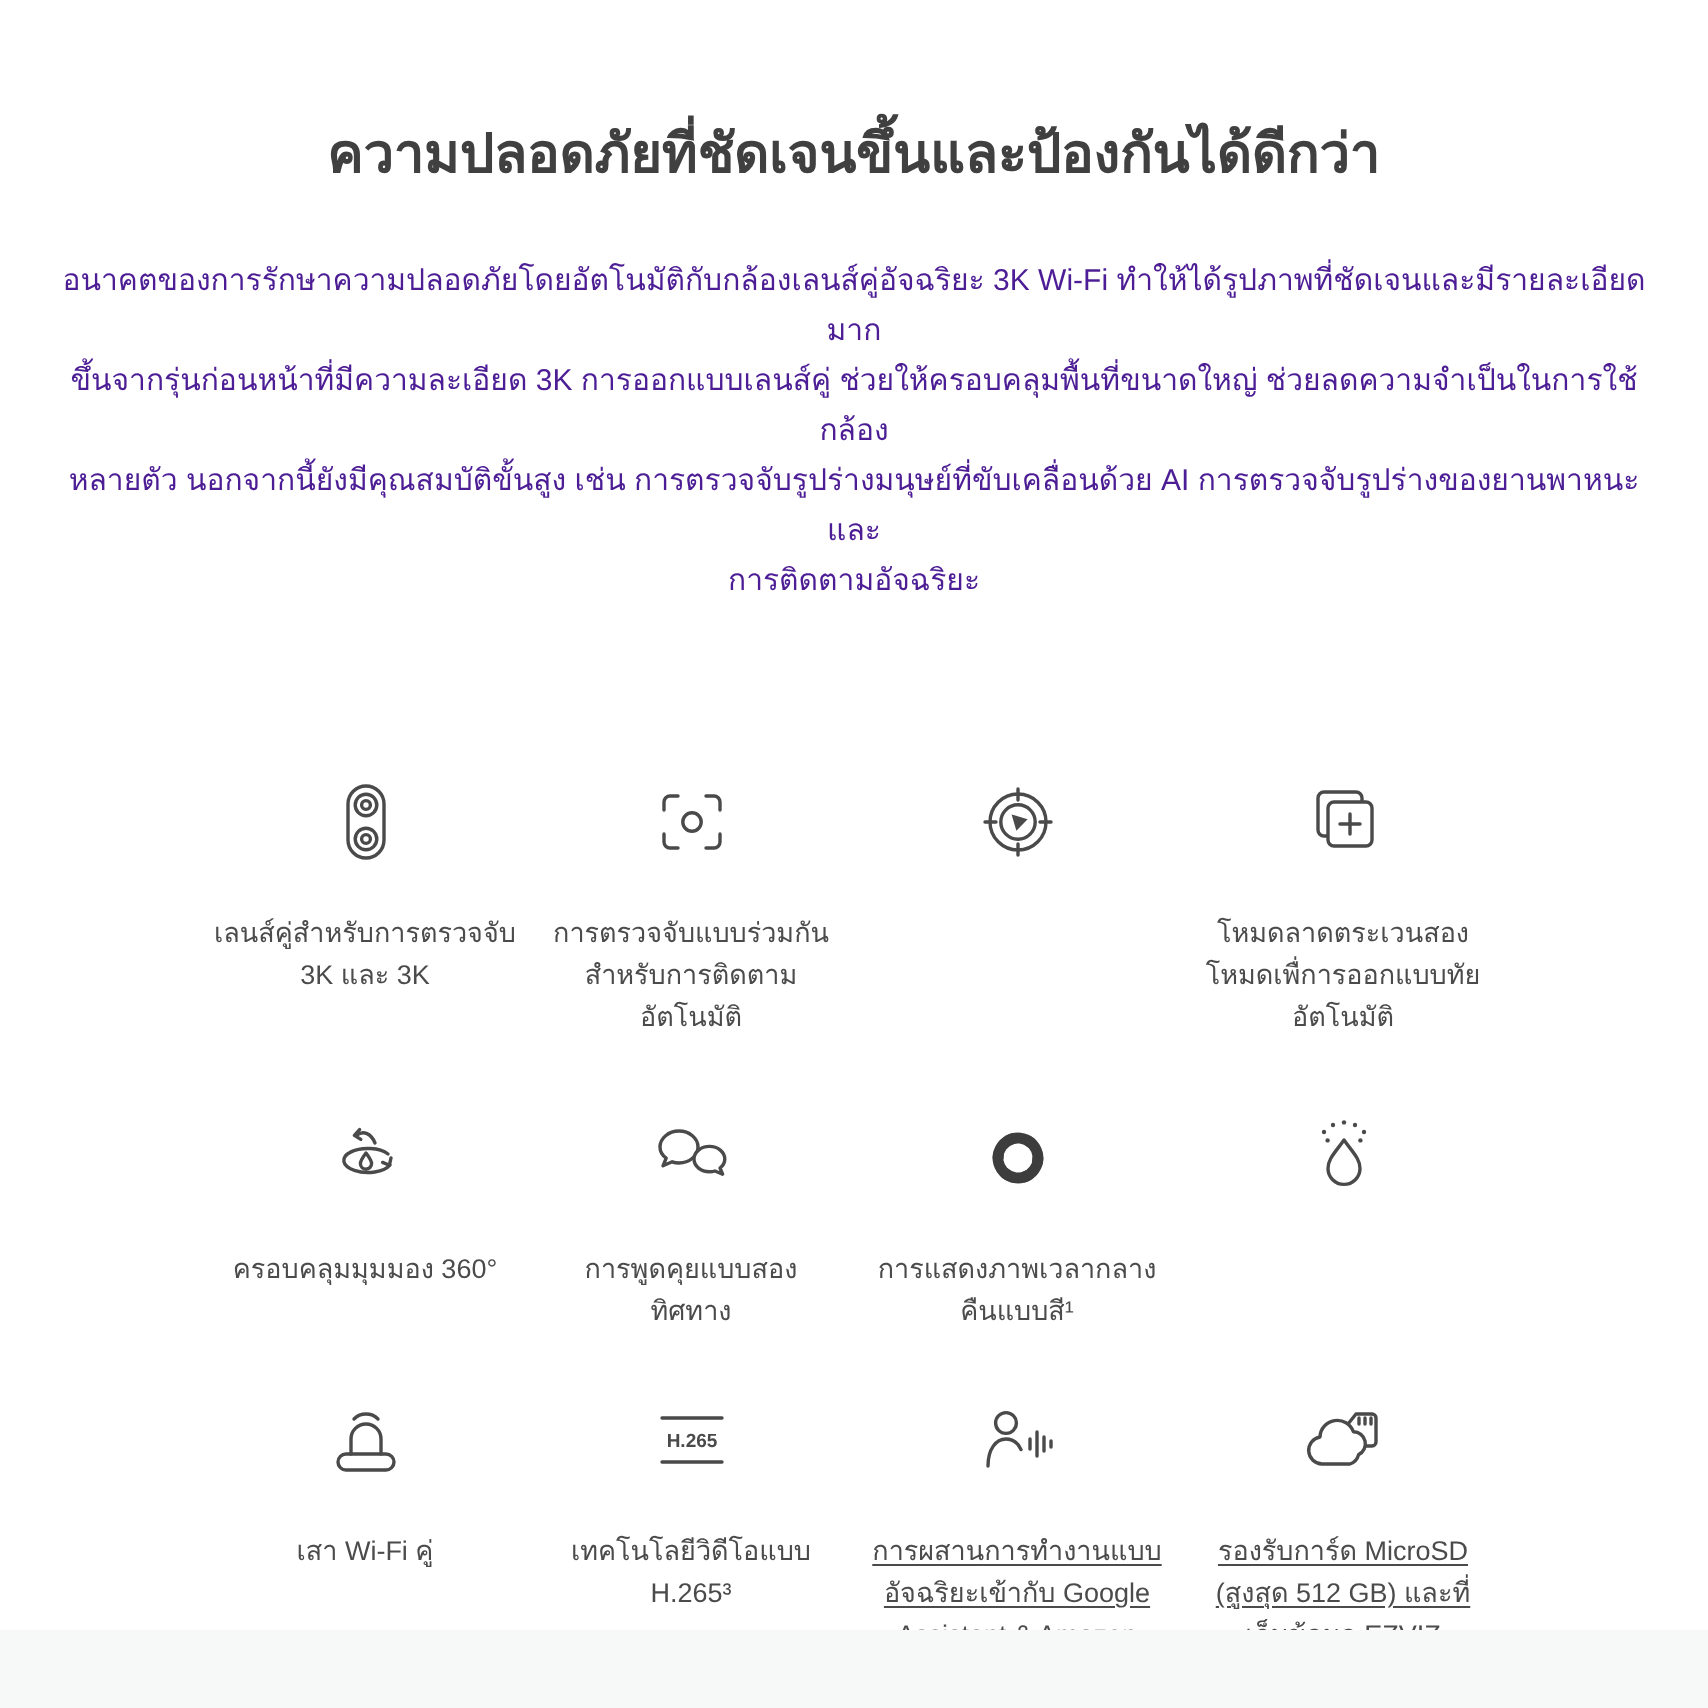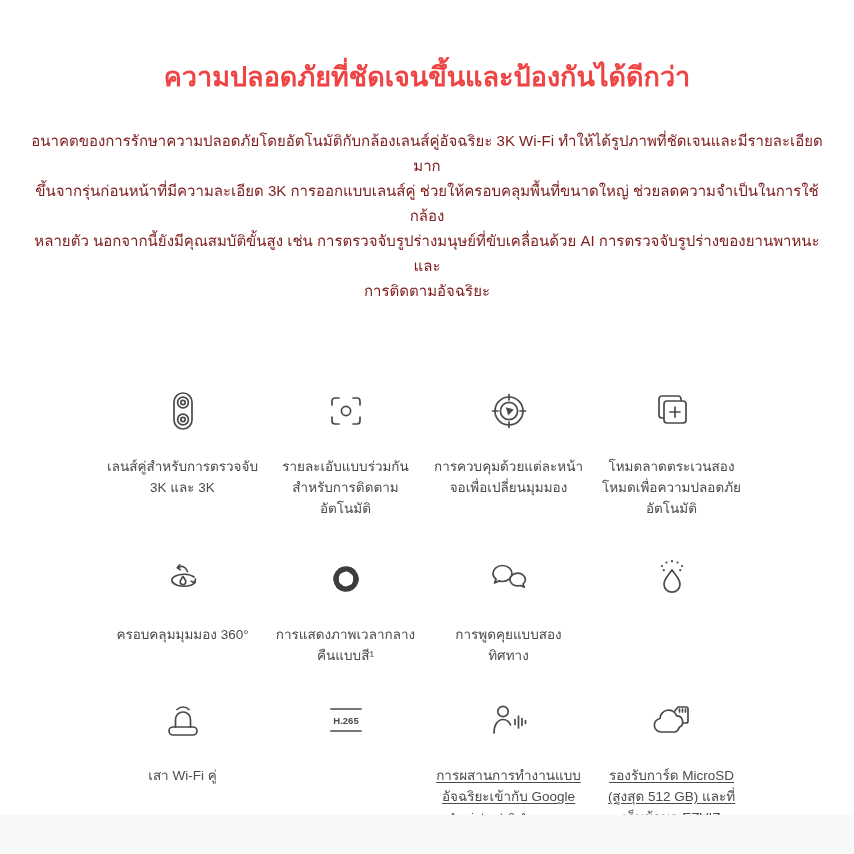--- a/index.html
+++ b/index.html
@@ -13,30 +13,30 @@
   }
   .page { width: 854px; height: 854px; position: relative; }
 
   .title {
     margin: 0;
     padding-top: 56px;
     text-align: center;
     font-size: 27px;
     font-weight: 700;
     line-height: 42px;
-    color: #ef4444;
+    color: #404040;
   }
 
   .intro {
     margin: 30px auto 0;
     width: 800px;
     text-align: center;
     font-size: 15px;
     line-height: 25px;
-    color: #7f1d1d;
+    color: #4c1d95;
     white-space: pre-line;
   }
 
   .feature-row {
     display: flex;
     justify-content: center;
   }
   .row1 { margin-top: 82px; }
   .row2 { margin-top: 34px; }
   .row3 { margin-top: 28px; }
@@ -128,97 +128,95 @@
     <div class="cell">
       <div class="ficon">
         <svg width="44" height="44" viewBox="0 0 44 44">
           <path class="stroke" d="M15 9 h-4 a3 3 0 0 0 -3 3 v4"></path>
           <path class="stroke" d="M29 9 h4 a3 3 0 0 1 3 3 v4"></path>
           <path class="stroke" d="M8 28 v4 a3 3 0 0 0 3 3 h4"></path>
           <path class="stroke" d="M36 28 v4 a3 3 0 0 1 -3 3 h-4"></path>
           <circle class="stroke" cx="22" cy="22" r="4.6"></circle>
         </svg>
       </div>
-      <div class="flabel">รายละเอับแบบร่วมกัน
+      <div class="flabel">การตรวจจับแบบร่วมกัน
 สำหรับการติดตาม
 อัตโนมัติ</div>
     </div>
 
     <div class="cell">
       <div class="ficon">
         <svg width="44" height="44" viewBox="0 0 44 44">
           <circle class="stroke" cx="22" cy="22" r="14"></circle>
           <circle class="stroke" cx="22" cy="22" r="8.6"></circle>
           <line class="stroke" x1="22" y1="5.5" x2="22" y2="11"></line>
           <line class="stroke" x1="22" y1="33" x2="22" y2="38.5"></line>
           <line class="stroke" x1="5.5" y1="22" x2="11" y2="22"></line>
           <line class="stroke" x1="33" y1="22" x2="38.5" y2="22"></line>
           <path class="fillicon" d="M18.8 18.2 L26.8 20.6 L21.2 26.4 Z"></path>
         </svg>
       </div>
-      <div class="flabel">การควบคุมด้วยแต่ละหน้า
-จอเพื่อเปลี่ยนมุมมอง</div>
     </div>
 
     <div class="cell">
       <div class="ficon">
         <svg width="44" height="44" viewBox="0 0 44 44">
           <rect class="stroke" x="9" y="7" width="22" height="22" rx="3"></rect>
           <rect class="stroke whitefill" x="14" y="12" width="22" height="22" rx="3"></rect>
           <line class="stroke" x1="25" y1="18" x2="25" y2="28"></line>
           <line class="stroke" x1="20" y1="23" x2="30" y2="23"></line>
         </svg>
       </div>
       <div class="flabel">โหมดลาดตระเวนสอง
-โหมดเพื่อความปลอดภัย
+โหมดเพื่การออกแบบทัย
 อัตโนมัติ</div>
     </div>
 
 
   </div>
 
   <div class="feature-row row2">
 
     <div class="cell">
       <div class="ficon">
         <svg width="44" height="44" viewBox="0 0 44 44">
           <path class="stroke" d="M33 20 a12 6 0 1 0 1 5.5"></path>
           <path class="stroke" d="M34.5 22 l-0.8 3.6 l-3.4-1.4"></path>
           <path class="stroke" d="M17.5 10.5 a7 11 0 0 1 9 4"></path>
           <path class="stroke" d="M18.8 7.8 l-2.6 2.9 l3.2 2"></path>
           <path class="stroke" d="M22 19.5 c1.8 2.4 2.8 3.8 2.8 5.3 a2.8 2.8 0 1 1 -5.6 0 c0-1.5 1-2.9 2.8-5.3 z"></path>
         </svg>
       </div>
       <div class="flabel">ครอบคลุมมุมมอง 360°</div>
+    </div>
+
+    <div class="cell">
+      <div class="ficon">
+        <svg width="46" height="44" viewBox="0 0 46 44">
+          <path class="stroke" d="M26 16.5 c0 4.4-4.3 8-9.5 8 c-1.2 0-2.4-.2-3.4-.6 l-4.6 2 l1.6-3.8 c-1.9-1.4-3.1-3.4-3.1-5.6 c0-4.4 4.3-8 9.5-8 s9.5 3.6 9.5 8 z"></path>
+          <path class="stroke whitefill" d="M24 22.5 c0-3.5 3.5-6.3 7.7-6.3 s7.7 2.8 7.7 6.3 c0 1.8-.9 3.4-2.4 4.5 l1.3 3.1 l-3.8-1.6 c-.9 .3-1.8 .4-2.8 .4 c-4.2 0-7.7-2.8-7.7-6.4 z"></path>
+        </svg>
+      </div>
+      <div class="flabel">การพูดคุยแบบสอง
+ทิศทาง</div>
     </div>
 
     <div class="cell">
       <div class="ficon">
         <svg width="44" height="44" viewBox="0 0 44 44">
           <path class="apblade" d="M32 22 A10 10 0 0 1 25.1 31.5"></path>
           <path class="apblade" d="M32 22 A10 10 0 0 1 25.1 31.5" transform="rotate(60 22 22)"></path>
           <path class="apblade" d="M32 22 A10 10 0 0 1 25.1 31.5" transform="rotate(120 22 22)"></path>
           <path class="apblade" d="M32 22 A10 10 0 0 1 25.1 31.5" transform="rotate(180 22 22)"></path>
           <path class="apblade" d="M32 22 A10 10 0 0 1 25.1 31.5" transform="rotate(240 22 22)"></path>
           <path class="apblade" d="M32 22 A10 10 0 0 1 25.1 31.5" transform="rotate(300 22 22)"></path>
         </svg>
       </div>
       <div class="flabel">การแสดงภาพเวลากลาง
 คืนแบบสี¹</div>
-    </div>
-
-    <div class="cell">
-      <div class="ficon">
-        <svg width="46" height="44" viewBox="0 0 46 44">
-          <path class="stroke" d="M26 16.5 c0 4.4-4.3 8-9.5 8 c-1.2 0-2.4-.2-3.4-.6 l-4.6 2 l1.6-3.8 c-1.9-1.4-3.1-3.4-3.1-5.6 c0-4.4 4.3-8 9.5-8 s9.5 3.6 9.5 8 z"></path>
-          <path class="stroke whitefill" d="M24 22.5 c0-3.5 3.5-6.3 7.7-6.3 s7.7 2.8 7.7 6.3 c0 1.8-.9 3.4-2.4 4.5 l1.3 3.1 l-3.8-1.6 c-.9 .3-1.8 .4-2.8 .4 c-4.2 0-7.7-2.8-7.7-6.4 z"></path>
-        </svg>
-      </div>
-      <div class="flabel">การพูดคุยแบบสอง
-ทิศทาง</div>
     </div>
 
 
     <div class="cell">
       <div class="ficon">
         <svg width="44" height="44" viewBox="0 0 44 44">
           <path class="stroke" d="M22 13 c4.2 6 8 9.3 8 14.2 a8 8 0 0 1 -16 0 c0-4.9 3.8-8.2 8-14.2 z"></path>
           <circle class="fillicon" cx="12" cy="9" r="1.1"></circle>
           <circle class="fillicon" cx="16.5" cy="5.5" r="1.1"></circle>
           <circle class="fillicon" cx="22" cy="4.2" r="1.1"></circle>
@@ -246,20 +244,22 @@
     </div>
 
     <div class="cell">
       <div class="ficon">
         <svg width="44" height="44" viewBox="0 0 44 44">
           <line class="stroke" x1="7" y1="11" x2="37" y2="11"></line>
           <text class="icon-text" x="22" y="25.5" text-anchor="middle">H.265</text>
           <line class="stroke" x1="7" y1="33" x2="37" y2="33"></line>
         </svg>
       </div>
+      <div class="flabel">เทคโนโลยีวิดีโอแบบ
+H.265³</div>
     </div>
 
     <div class="cell">
       <div class="ficon">
         <svg width="48" height="44" viewBox="0 0 48 44">
           <circle class="stroke" cx="18" cy="13.5" r="5.2"></circle>
           <path class="stroke" d="M9 35 c0-8.5 4-13.5 9-13.5 c3.4 0 6 2 7.5 5.3"></path>
           <line class="stroke" x1="30" y1="21.5" x2="30" y2="26.5"></line>
           <line class="stroke" x1="33.5" y1="18" x2="33.5" y2="30"></line>
           <line class="stroke" x1="37" y1="20.5" x2="37" y2="27.5"></line>

